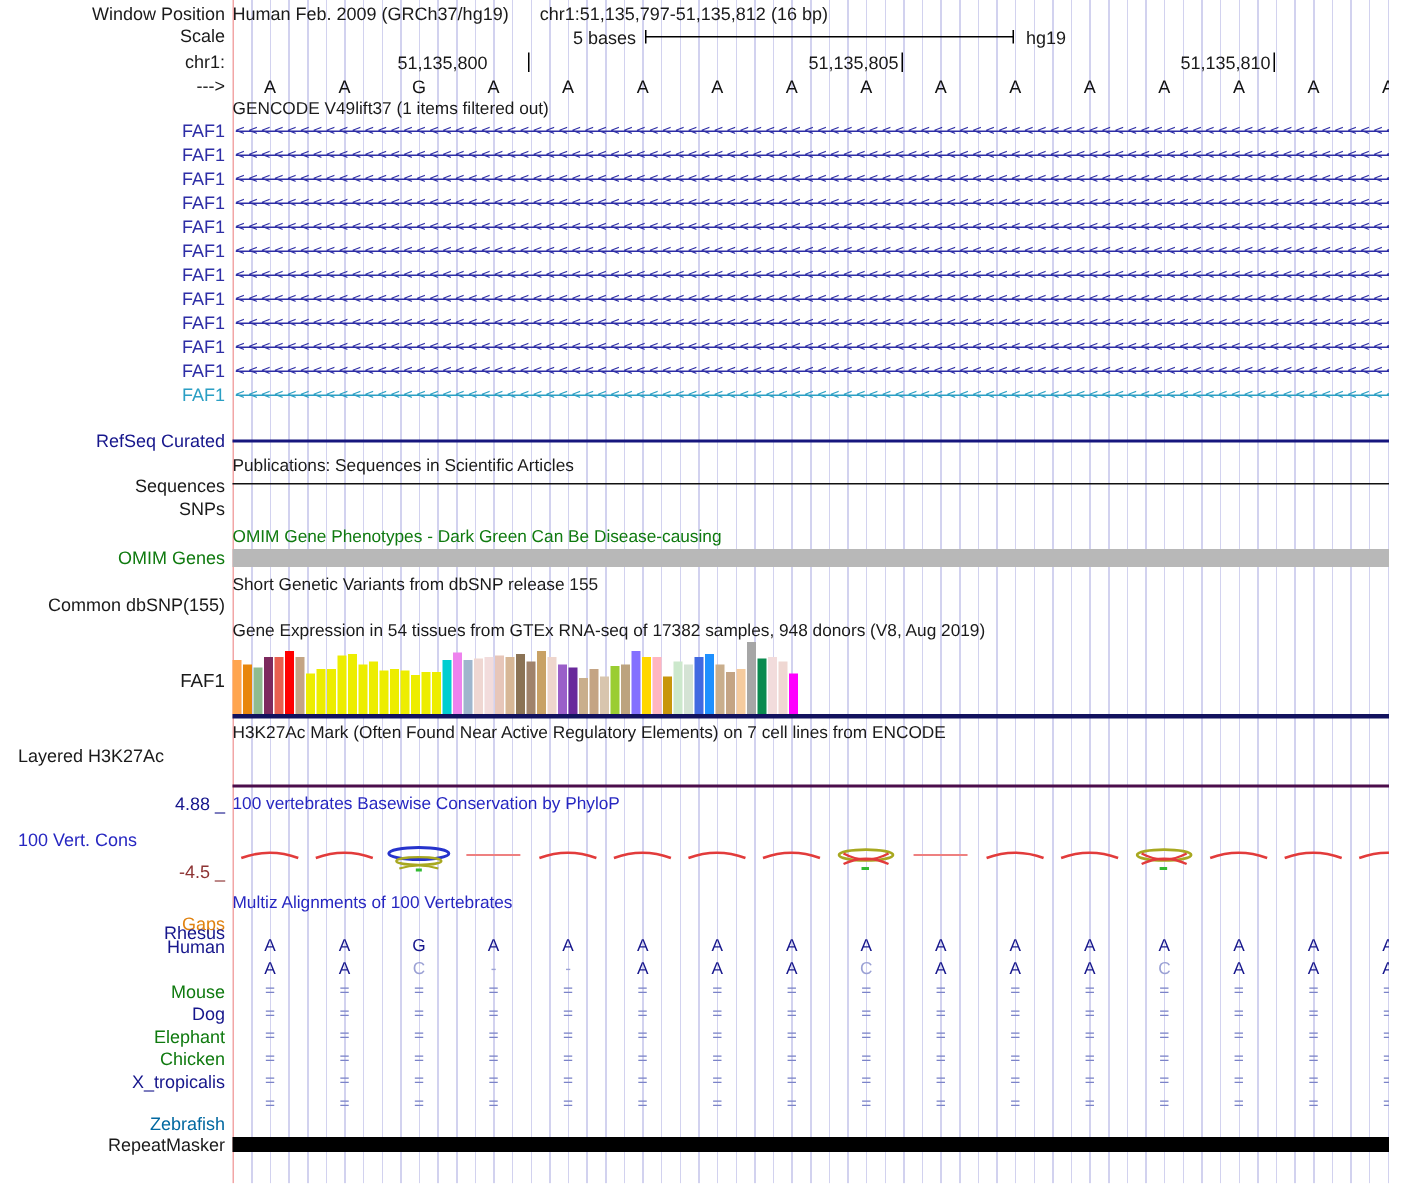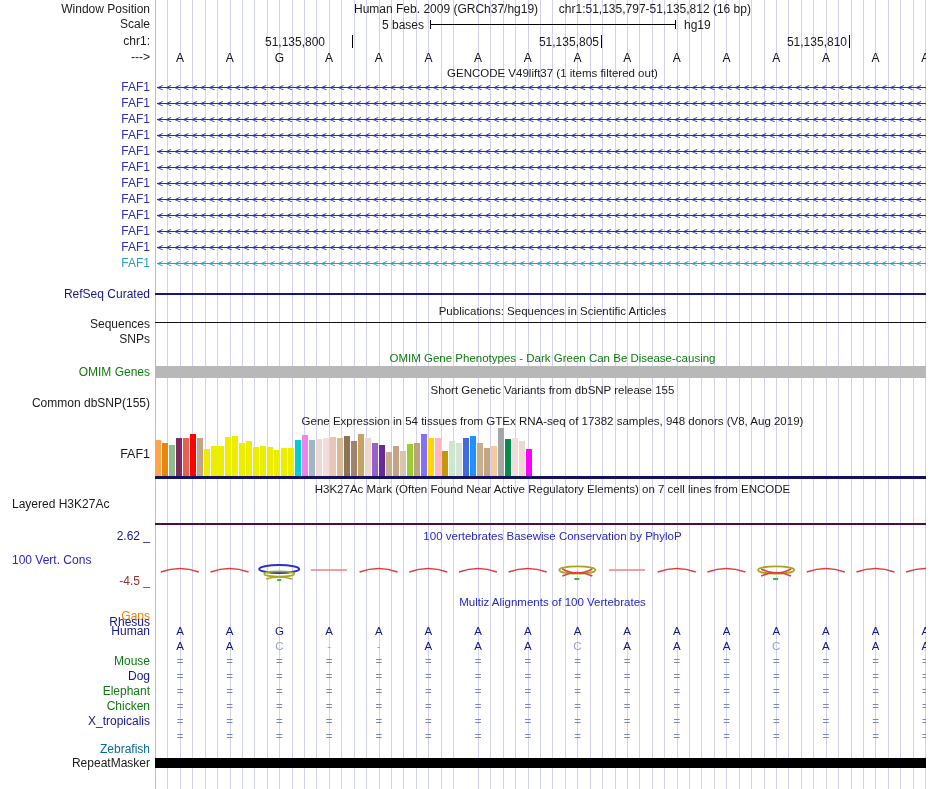--- a/index.html
+++ b/index.html
@@ -9,21 +9,21 @@
     color:#1a1a1a;background:#fff;
   }
   
   #grid{
     position:absolute;left:156px;top:0;width:794px;height:789px;
     background:repeating-linear-gradient(90deg,transparent 0px,transparent 11.42px,#d2d2ef 11.42px,#d2d2ef 12.42px);
   }
   #left-boundary{position:absolute;left:155px;top:0;width:1px;height:789px;background:#f2a6a6;}
   .abs{position:absolute;}
   .llabel{position:absolute;left:0;width:150px;text-align:right;font-size:12px;line-height:13px;white-space:nowrap;}
-  .chead{position:absolute;left:155px;width:795px;text-align:center;font-size:11.5px;line-height:13px;white-space:nowrap;}
+  .chead{position:absolute;left:155px;width:795px;font-size:11.5px;line-height:13px;white-space:nowrap;}
   .navy{color:#16168c;}
   .green{color:#0f7a0f;}
   .bluehead{color:#2727c1;}
   .darkred{color:#8d3333;}
   .orange{color:#e0820f;}
   .tick-label{position:absolute;font-size:12px;text-align:right;white-space:nowrap;}
   .tick-line{position:absolute;width:1px;height:13px;background:#000;}
   .seq-base{position:absolute;width:50px;text-align:center;font-size:12px;color:#111;}
   .gene-row-label{position:absolute;left:0;width:150px;text-align:right;font-size:12px;line-height:13px;}
   .arrow-row{position:absolute;left:157px;width:791px;height:15px;overflow:hidden;}
@@ -222,21 +222,21 @@
       <div class="gtex-bar" style="left: 358px; bottom: 0px; height: 38px; background: rgb(242, 220, 220);"></div>
       <div class="gtex-bar" style="left: 365px; bottom: 0px; height: 35px; background: rgb(239, 215, 210);"></div>
       <div class="gtex-bar" style="left: 372px; bottom: 0px; height: 27px; background: rgb(255, 0, 255);"></div>
     </div>
   <div class="hline" style="top:476px;height:3px;background:#12125e"></div>
 
   <div class="chead" style="top:483px">H3K27Ac Mark (Often Found Near Active Regulatory Elements) on 7 cell lines from ENCODE</div>
   <div class="abs" style="left:12px;top:497px;font-size:12px">Layered H3K27Ac</div>
   <div class="hline" style="top:523px;height:2px;background:#4b0d4b"></div>
 
-  <div class="llabel navy" style="top:530px">2.62 _</div>
+  <div class="llabel navy" style="top:530px">4.88 _</div>
   <div class="chead bluehead" style="top:530px">100 vertebrates Basewise Conservation by PhyloP</div>
   <div class="abs bluehead" style="left:12px;top:553px;font-size:12px">100 Vert. Cons</div>
   <div class="llabel darkred" style="top:575px">-4.5 _</div>
   <svg id="cons-wiggle" class="abs" style="left:155px;top:558px" width="795" height="30" viewBox="0 0 795 30">
       <path d="M 5.84375 14 Q 24.84375 7 43.84375 14" fill="none" stroke="#e23b3b" stroke-width="1.7"></path>
       <path d="M 55.53125 14 Q 74.53125 7 93.53125 14" fill="none" stroke="#e23b3b" stroke-width="1.7"></path>
       <ellipse cx="124.21875" cy="11" rx="20" ry="4" fill="none" stroke="#2633cc" stroke-width="2"></ellipse>
       <ellipse cx="124.21875" cy="16" rx="15" ry="2.6" fill="none" stroke="#a8a820" stroke-width="1.6"></ellipse>
       <path d="M 111.21875 21 Q 124.21875 17 137.21875 21" fill="none" stroke="#a8a820" stroke-width="1.4"></path>
       <rect x="122.21875" y="21" width="4" height="2" fill="#33bb33"></rect>

